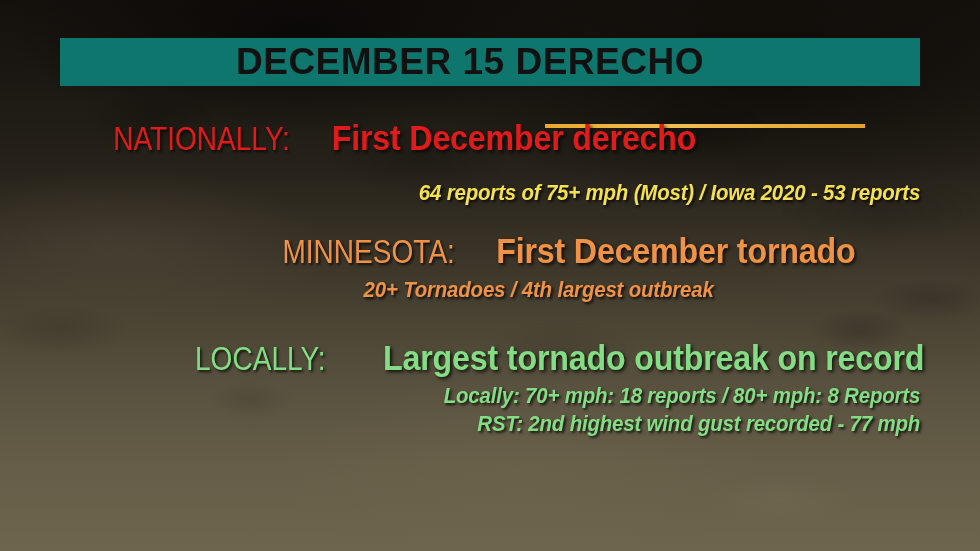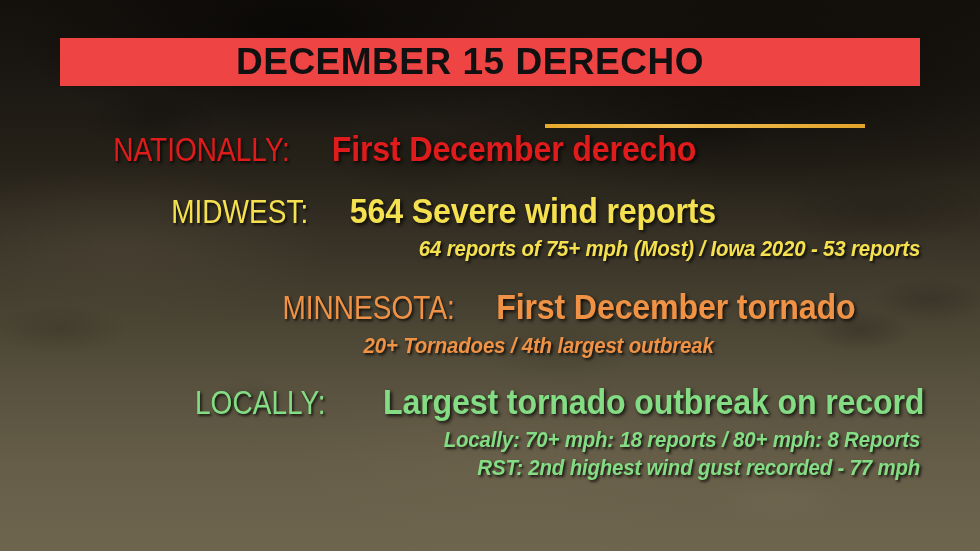--- a/index.html
+++ b/index.html
@@ -120,21 +120,21 @@
     letter-spacing:.2px;
     text-align:center;
     line-height:26px;
     height:26px;
     transform:scaleX(.99);
   }
 
   
   #stats {
     position:absolute;
-    left:0; top:129px;
+    left:0; top:118px;
     width:948px;
   }
   .stat-block { position:relative; }
   .stat-main {
     display:flex;
     align-items:baseline;
     justify-content:flex-end;
     padding-right:38px;
     white-space:nowrap;
   }
@@ -170,58 +170,54 @@
 
   
   #row-nationally { margin-top:0px; }
   #row-nationally .stat-main { padding-right:252px; }
   #row-midwest    { margin-top:22px; }
   #row-midwest .stat-main { padding-right:232px; }
   #row-midwest .stat-sub  { margin-top:5px; padding-right:30px; }
   #row-minnesota  { margin-top:25px; }
   #row-minnesota .stat-main { padding-right:93px;margin-left:34px; }
   #row-minnesota .stat-sub  { margin-top:6px; padding-right:252px; }
-  #row-locally    { margin-top:23px; }
+  #row-locally    { margin-top:35px; }
   #row-locally .stat-main { padding-right:24px; }
   #row-locally .stat-sub  { margin-top:5px; padding-right:30px; }
   #row-locally .stat-sub + .stat-sub { margin-top:2px; }
 </style>
 </head>
 <body>
 
 <div id="sky">
   <div id="sky-texture"></div>
 </div>
 
 <div id="header">
 
-  <div id="title-bar" style="background: #ef4444;">
+  <div id="title-bar" style="background: #0f766e;">
     <div id="title-text">DECEMBER 15 DERECHO</div>
   </div>
 
   <div id="gold-rule"></div>
 
 
 
 </div>
 
 <div id="stats">
 
   <div class="stat-block" id="row-nationally">
     <div class="stat-main">
       <span class="stat-label" style="color: rgb(224, 27, 27);">NATIONALLY:</span>
       <span class="stat-value" style="color: rgb(224, 27, 27);">First December derecho</span>
     </div>
   </div>
 
   <div class="stat-block" id="row-midwest">
-    <div class="stat-main">
-      <span class="stat-label" style="color: rgb(245, 225, 79);">MIDWEST:</span>
-      <span class="stat-value" style="color: rgb(245, 225, 79);">564 Severe wind reports</span>
-    </div>
     <div class="stat-sub" style="color: rgb(245, 225, 79);">64 reports of 75+ mph (Most) / Iowa 2020 - 53 reports</div>
   </div>
 
   <div class="stat-block" id="row-minnesota">
     <div class="stat-main">
       <span class="stat-label" style="color: rgb(240, 146, 69);">MINNESOTA:</span>
       <span class="stat-value" style="color: rgb(240, 146, 69);">First December tornado</span>
     </div>
     <div class="stat-sub" style="color: rgb(240, 146, 69);">20+ Tornadoes / 4th largest outbreak</div>
   </div>

